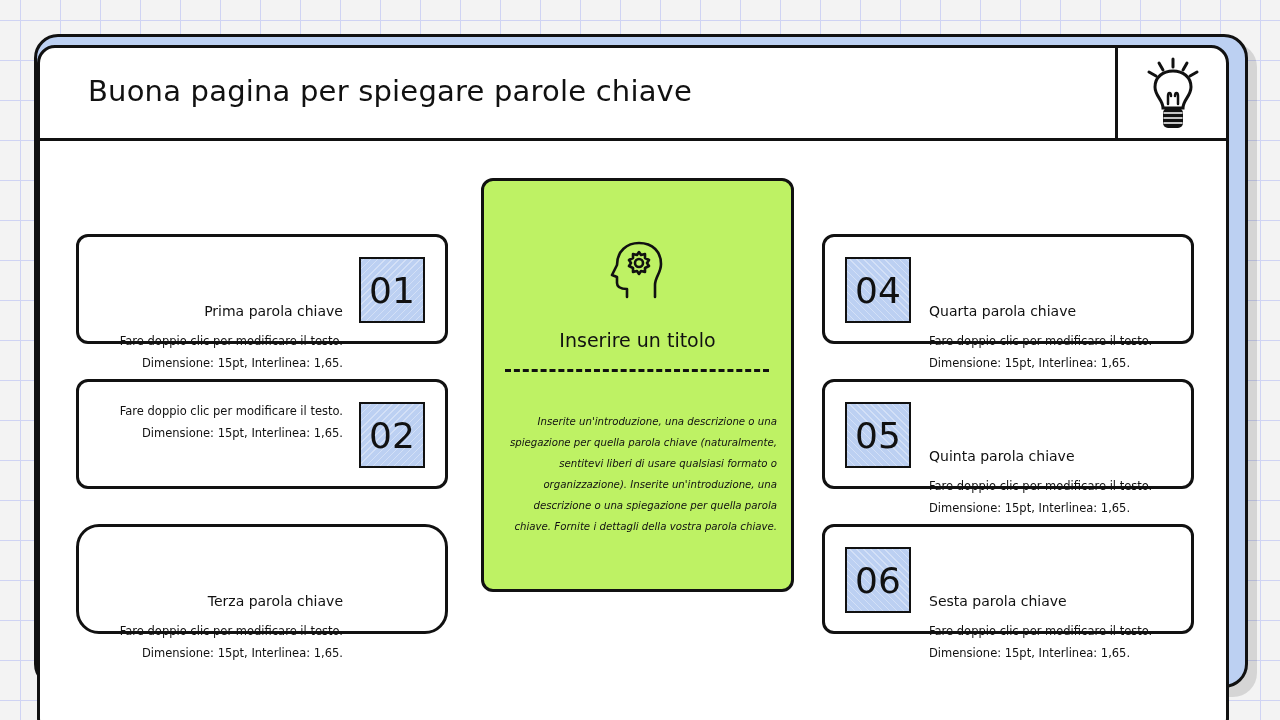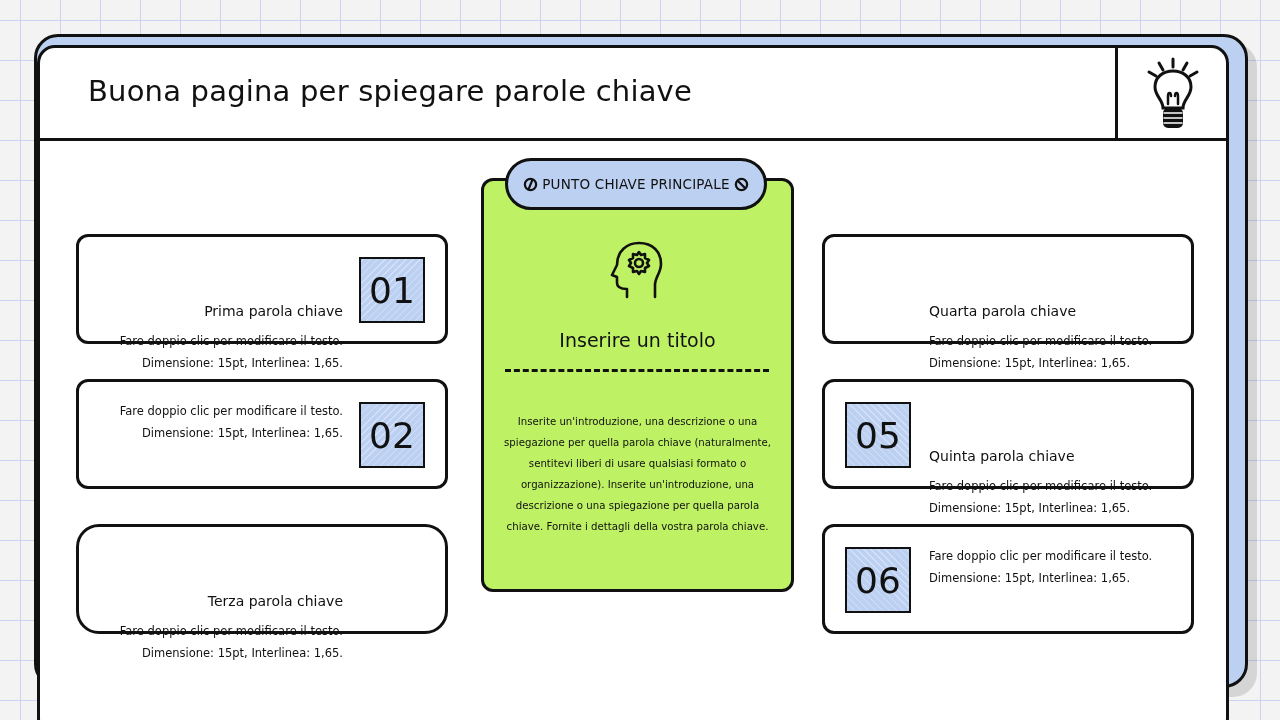--- a/index.html
+++ b/index.html
@@ -120,23 +120,24 @@
     .dash {
       position: absolute;
       left: 21px; top: 188px;
       width: 264px; height: 0;
       border-top: 3px dashed #111;
     }
     .center-body {
       position: absolute;
       left: 14px; width: 279px;
       top: 230px;
-      text-align: center;
+      text-align: right;
       font-size: 10.2px;
       line-height: 21px;
+      font-style: italic;
     }
   </style>
 </head>
 <body>
 
 <div class="frame">
   <div class="sheet">
 
     <div class="header">
       <div class="title">Buona pagina per spiegare parole chiave</div>
@@ -186,51 +187,42 @@
       <svg class="head-icon" width="56" height="62" viewBox="0 0 56 62" fill="none" stroke="#111" stroke-width="2.6" stroke-linejoin="round" stroke-linecap="round">
         <path d="M18 58 L18 50 C13 50 8 49 8 44 L8 38 L3 36 L8 26 C8 12 18 4 30 4 C44 4 52 13 52 25 C52 34 46 38 46 46 L46 58"></path>
         <circle cx="30" cy="24" r="4"></circle>
         <path d="M30 13 L32 16 L36 15 L36 19 L40 21 L38 24 L40 27 L36 29 L36 33 L32 32 L30 35 L28 32 L24 33 L24 29 L20 27 L22 24 L20 21 L24 19 L24 15 L28 16 Z"></path>
       </svg>
       <div class="center-title">Inserire un titolo</div>
       <div class="dash"></div>
       <div class="center-body">Inserite un'introduzione, una descrizione o una spiegazione per quella parola chiave (naturalmente, sentitevi liberi di usare qualsiasi formato o organizzazione). Inserite un'introduzione, una descrizione o una spiegazione per quella parola chiave. Fornite i dettagli della vostra parola chiave.</div>
     </div>
 
-    <div class="pill">
-      <svg width="15" height="15" viewBox="0 0 16 16" fill="none" stroke="#111" stroke-width="2.4">
-        <circle cx="8" cy="8" r="6"></circle>
-        <line x1="10" y1="3" x2="6" y2="13"></line>
-      </svg>
-      <span>PUNTO CHIAVE PRINCIPALE</span>
-      <svg width="15" height="15" viewBox="0 0 16 16" fill="none" stroke="#111" stroke-width="2.4">
-        <circle cx="8" cy="8" r="6"></circle>
-        <line x1="4" y1="4" x2="12" y2="12"></line>
-      </svg>
-    </div>
 
     <div class="card right" style="left:782px; top:186px;">
+      <div class="numbox left-hatch">04</div>
       <div class="card-text">
         <div class="kw">Quarta parola chiave</div>
         <div class="desc">Fare doppio clic per modificare il testo.</div>
         <div class="desc">Dimensione: 15pt, Interlinea: 1,65.</div>
       </div>
     </div>
 
     <div class="card right" style="left:782px; top:331px;">
       <div class="numbox left-hatch">05</div>
       <div class="card-text">
         <div class="kw">Quinta parola chiave</div>
         <div class="desc">Fare doppio clic per modificare il testo.</div>
         <div class="desc">Dimensione: 15pt, Interlinea: 1,65.</div>
       </div>
     </div>
 
     <div class="card right" style="left:782px; top:476px;">
       <div class="numbox left-hatch">06</div>
       <div class="card-text">
+        <div class="kw">Sesta parola chiave</div>
         <div class="desc">Fare doppio clic per modificare il testo.</div>
         <div class="desc">Dimensione: 15pt, Interlinea: 1,65.</div>
       </div>
     </div>
 
   </div>
 </div>
 
 </body></html>

